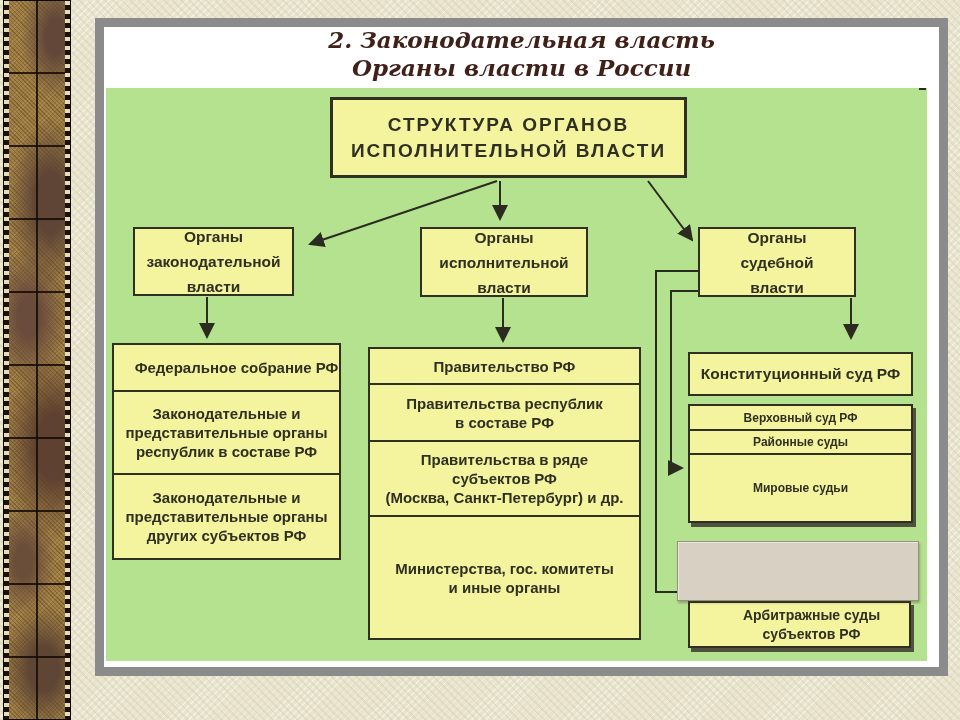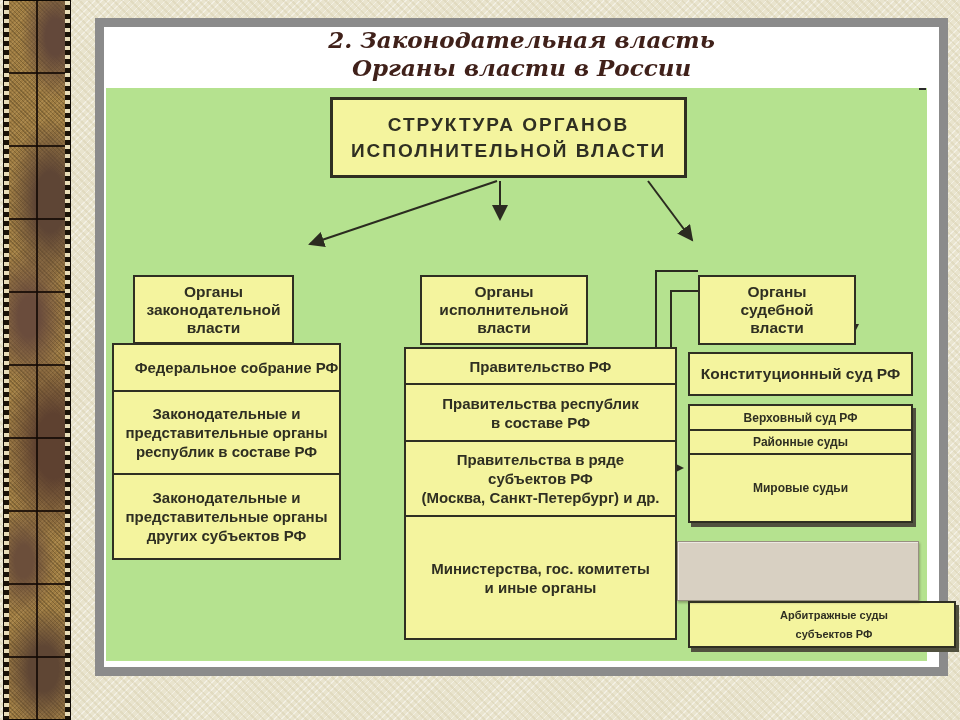--- a/index.html
+++ b/index.html
@@ -58,45 +58,45 @@
   svg.connectors{position:absolute;left:0;top:0;width:960px;height:720px;pointer-events:none;}
   
   .box{
     position:absolute;box-sizing:border-box;background:#f4f49e;
     border:2px solid #2f2f22;color:#2f2f22;font-weight:bold;
     display:flex;align-items:center;justify-content:center;text-align:center;
     white-space:pre-line;
   }
   .root-box{left:330px;top:97px;width:357px;height:81px;border-width:3px;
     font-size:19px;line-height:26px;letter-spacing:2px;}
-  .branch{font-size:15.5px;line-height:18px;margin-top:48px;}
+  .branch{font-size:15.5px;line-height:25px;}
   .branch-leg{left:133px;top:227px;width:161px;height:69px;}
   .branch-exe{left:420px;top:227px;width:168px;height:70px;}
   .branch-jud{left:698px;top:227px;width:158px;height:70px;}
   .stack{
     position:absolute;box-sizing:border-box;background:#f4f49e;
     border:2px solid #2f2f22;display:flex;flex-direction:column;
   }
   .stack .cell{
     box-sizing:border-box;display:flex;align-items:center;justify-content:center;
     text-align:center;color:#2f2f22;font-weight:bold;font-size:15px;line-height:19px;
     border-top:2px solid #2f2f22;white-space:pre-line;
   }
   .stack .cell:first-child{border-top:none;}
   .stack-leg{left:112px;top:343px;width:229px;height:217px;}
   .stack-leg .c1{height:45px;padding-left:20px;} .stack-leg .c2{height:83px;} .stack-leg .c3{flex:1;}
-  .stack-exe{left:368px;top:347px;width:273px;height:293px;margin-left:36px;}
+  .stack-exe{left:368px;top:347px;width:273px;height:293px;}
   .stack-exe .c1{height:34px;} .stack-exe .c2{height:57px;} .stack-exe .c3{height:75px;}
   .stack-exe .c4{height:59px;} .stack-exe .c5{flex:1;}
   .konst-box{left:688px;top:352px;width:225px;height:44px;font-size:15.5px;}
   .stack-courts{left:688px;top:404px;width:225px;height:119px;box-shadow:3px 4px 0 0 #51513f;}
   .stack-courts .cell{font-size:12px;line-height:18px;}
   .stack-courts .c1{height:23px;} .stack-courts .c2{height:44px;}
   .stack-courts .c3{height:24px;} .stack-courts .c4{flex:1;}
-  .arb-box{left:688px;top:601px;width:268px;height:47px;font-size:11px;line-height:19px;
+  .arb-box{left:688px;top:601px;width:223px;height:47px;font-size:14px;line-height:19px;
     box-shadow:3px 4px 0 0 #51513f;padding-left:24px;}
   .covered-box{
     position:absolute;left:677px;top:541px;width:242px;height:60px;box-sizing:border-box;
     background:#d8d0c2;border:1px solid #978f80;
     box-shadow:inset 1px 1px 0 rgba(255,255,255,0.5), 1px 2px 2px rgba(60,60,40,0.35);
   }
 </style>
 </head>
 <body>
 

